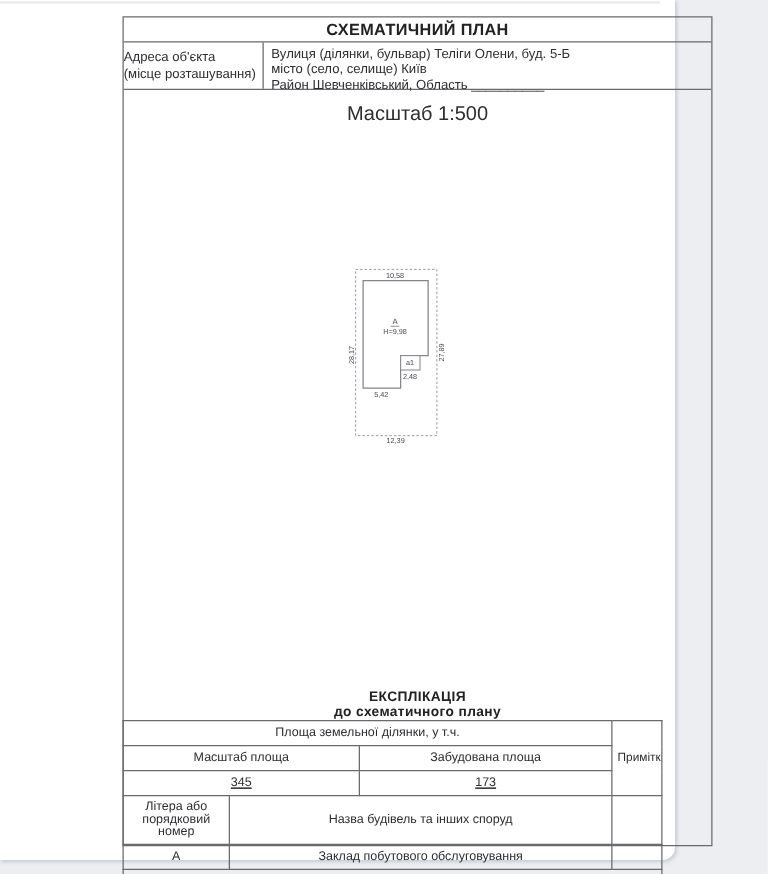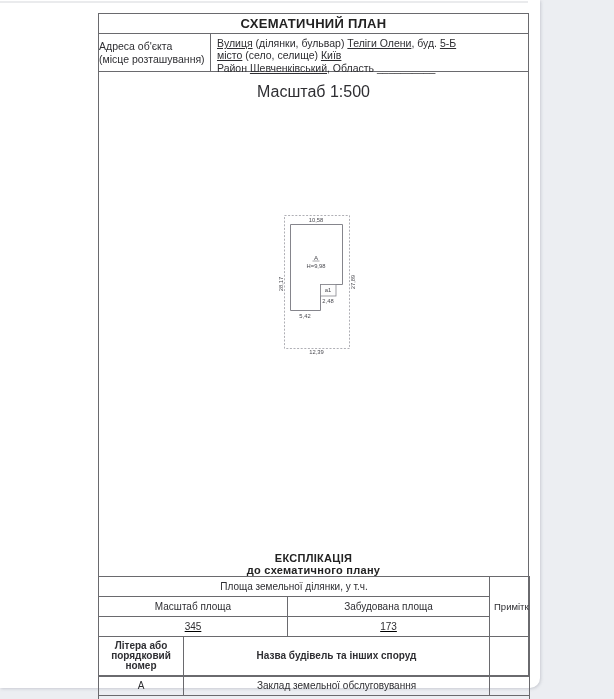--- a/index.html
+++ b/index.html
@@ -1,43 +1,43 @@
 <!DOCTYPE html>
 <html><head>
 <meta charset="utf-8">
 <style>
   html,body{margin:0;padding:0;width:614px;height:699px;overflow:hidden;
     background:#eceef2;font-family:"Liberation Sans","DejaVu Sans",sans-serif;}
   .page{position:absolute;left:0;top:0;width:540px;height:688px;background:#ffffff;
     border-radius:0 0 10px 0;box-shadow:1px 1px 3px rgba(100,105,120,.25);}
   .scan-edge{position:absolute;left:0;top:1px;width:528px;height:2px;background:#d9dade;opacity:.55;}
-  .frame{position:absolute;left:98px;top:13px;width:431px;height:664px;
+  .frame{position:absolute;left:98px;top:13px;width:472px;height:664px;
     border:1px solid #6a6a6e;box-sizing:border-box;}
   .title-row{position:absolute;left:0;top:0;width:100%;height:20px;border-bottom:1px solid #6a6a6e;
     box-sizing:border-box;text-align:center;font-weight:bold;font-size:13px;line-height:19px;
     letter-spacing:.3px;color:#222;}
   .addr-row{position:absolute;left:0;top:20px;width:100%;height:38px;border-bottom:1px solid #6a6a6e;
     box-sizing:border-box;display:flex;}
   .addr-label{width:112px;border-right:1px solid #6a6a6e;box-sizing:border-box;
     font-size:10.5px;line-height:13px;color:#2e2e32;
     display:flex;flex-direction:column;justify-content:center;}
   .addr-content{flex:1;padding:3px 0 0 6px;font-size:10.5px;line-height:12.4px;color:#2e2e32;}
-  .u{text-decoration:underline;text-underline-offset:1px;}
+  .u{text-underline-offset:1px;}
   .scale-note{position:absolute;left:0;top:69px;width:100%;text-align:center;
     font-size:16px;color:#2e2e32;}
   .plan-svg{position:absolute;left:172px;top:187px;}
   .expl-head{position:absolute;left:0;width:100%;text-align:center;font-weight:bold;
     font-size:11px;color:#222;letter-spacing:.3px;}
   .eh1{top:538px;}
   .eh2{top:550px;}
   table.expl{position:absolute;left:-1px;top:562px;width:431px;border-collapse:collapse;
     table-layout:fixed;}
   table.expl td{border:1px solid #6a6a6e;padding:4px;text-align:center;color:#2e2e32;
     font-size:10px;overflow:hidden;vertical-align:middle;}
-  td.bold{font-weight:bold;font-size:9px;line-height:10px;}
+  td.bold{font-weight:normal;font-size:9px;line-height:10px;}
   tr.r1{height:16px;} tr.r2{height:14px;} tr.r3{height:12px;text-decoration:underline;}
   tr.r4{height:21px;} tr.r5{height:11px;} tr.r6{height:20px;}
   td.name-val{text-align:left;padding-left:24px;font-size:9.5px;}
   td.val{font-size:9.5px;}
   svg text{fill:#4a4a50;font-family:"Liberation Sans","DejaVu Sans",sans-serif;}
 </style>
 </head>
 <body>
 
 <div class="page">
@@ -100,21 +100,21 @@
         <td colspan="2" class="val">345</td>
         <td class="val">173</td>
       </tr>
       <tr class="r4">
         <td class="bold">Літера або порядковий номер</td>
         <td colspan="2" class="bold" style="font-size:10px;">Назва будівель та інших споруд</td>
         <td></td>
       </tr>
       <tr class="r5">
         <td class="val">А</td>
-        <td colspan="2" class="name-val">Заклад земельної обслуговування</td>
+        <td colspan="2" class="name-val">Заклад побутового обслуговування</td>
         <td></td>
       </tr>
       <tr class="r6">
         <td colspan="4"></td>
       </tr>
     </tbody>
       </table>
 
   </div>
 </div>

